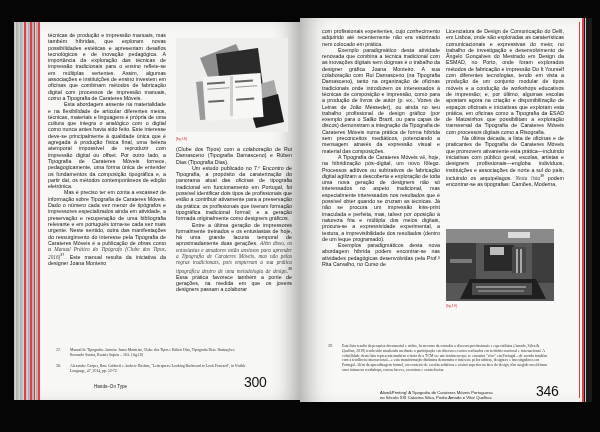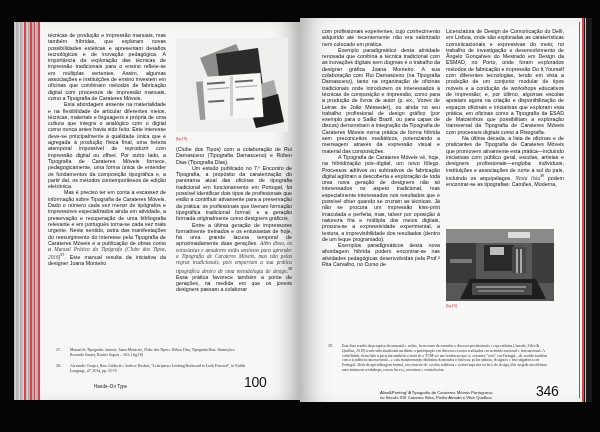--- a/index.html
+++ b/index.html
@@ -81,21 +81,21 @@
     <div class="fn" style="left:18px; top:326px; width:190px; height:10px;">
       <span class="num">37.</span>
       <span class="txt">Manual de Tipografia. Autoria: Joana Monteiro, Clube dos Tipos e Rúben Dias, Tipografia Dias. Ilustrações: Bernardo Santos, Beatriz Sapeta – 18A. [fig.18]</span>
     </div>
     <div class="fn" style="left:18px; top:342px; width:190px; height:10px;">
       <span class="num">38.</span>
       <span class="txt">Alexander Cooper, Rose Gridneff e Andrew Haslam, "Letterpress: Looking Backward to Look Forward", in Visible Language, 47, 2014, pp. 52-72.</span>
     </div>
 
     <div class="running" style="left:56px; top:362px;">Hands–On Type</div>
-    <div class="pagenum" style="left:206px; top:352px;">100</div>
+    <div class="pagenum" style="left:206px; top:352px;">300</div>
   </div>
 
   <div class="page-right">
     <div class="rline"></div>
     <div class="col" style="left:22px; top:10px; width:118px;">
       <p>com profissionais experientes, cujo conhecimento adquirido até recentemente não era valorizado nem colocado em prática.</p>
       <p class="ind">Exemplo paradigmático desta atividade renovada que combina a técnica tradicional com as inovações digitais sem dogmas é o trabalho da designer gráfica Joana Monteiro. A sua colaboração com Rui Damasceno (na Tipografia Damasceno), tanto na organização de oficinas tradicionais onde introduzem os interessados à técnicas de composição e impressão, como para a produção de livros de autor (p. ex., Vozes de Letras de João Mésseder), ou ainda no seu trabalho profissional de design gráfico (por exemplo para o Salão Brazil, ou para capas de discos) demonstram a integração da Tipografia de Carateres Móveis numa prática de forma híbrida sem preconceitos mediáticos, potenciando a mensagem através da expressão visual e material das composições.</p>
       <p class="ind">A Tipografia de Carateres Móveis vê, hoje, na hibridização pós–digital, um novo fôlego. Processos aditivos ou subtrativos de fabricação digital agilizam a descoberta e exploração de toda uma nova geração de designers não só interessados no aspeto tradicional, mas especialmente interessados nos resultados que é possível obter quando se cruzam as técnicas. Já não se procura um impressão kiss-print imaculada e perfeita, mas, talvez por oposição à natureza fria e múltipla dos meios digitais, procura-se a expressividade experimental, a textura, a imprevisibilidade dos resultados (dentro de um leque programado).</p>
       <p class="ind">Exemplos paradigmáticos desta nova abordagem híbrida podem encontrar-se nas atividades pedagógicas desenvolvidas pela Prof.ª Rita Carvalho, no Curso de</p>
     </div>

